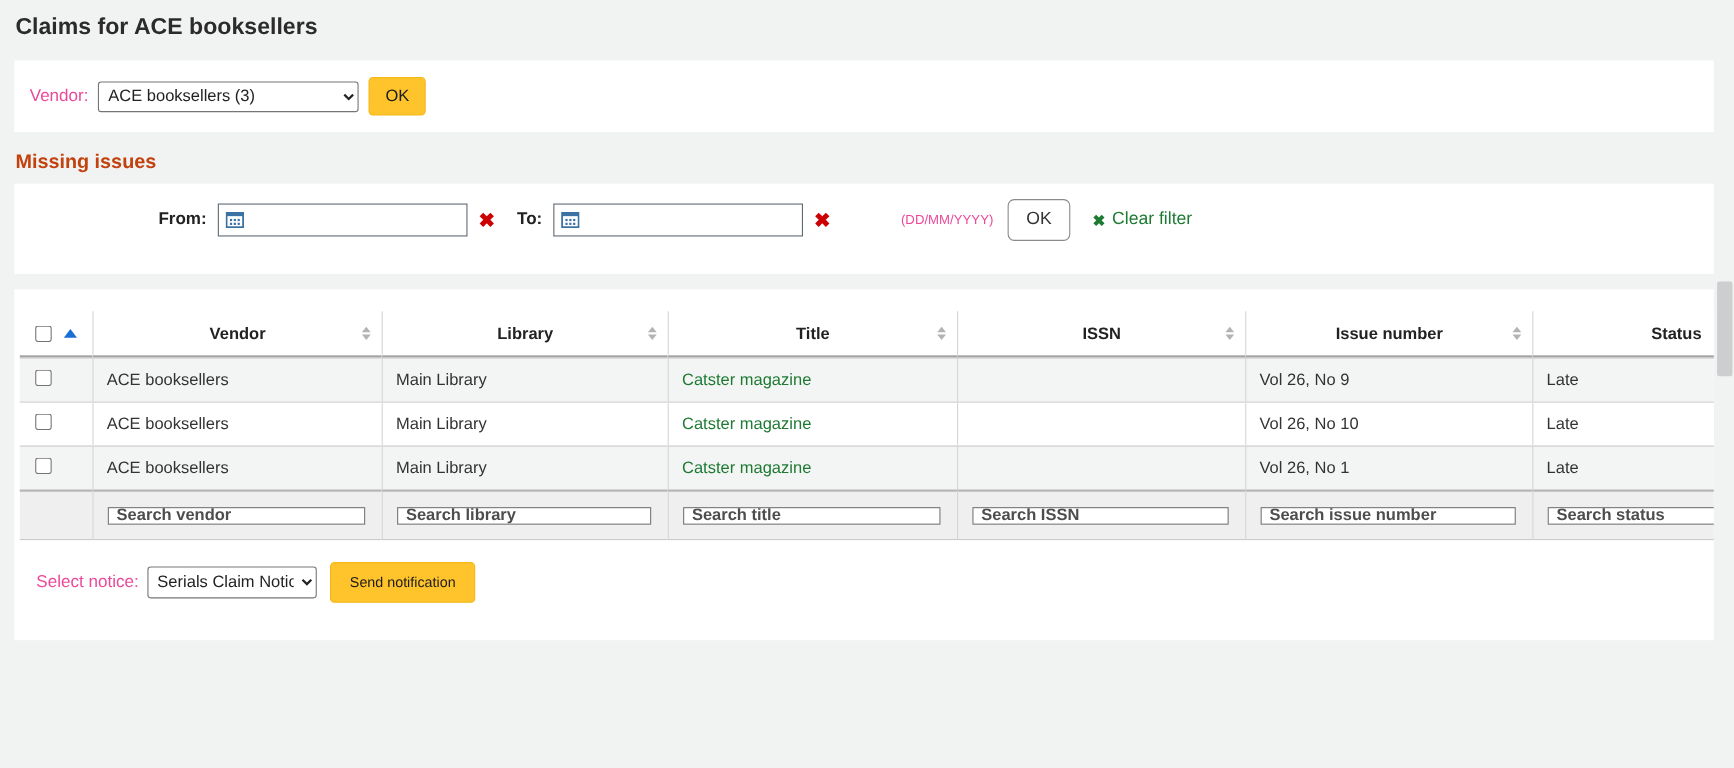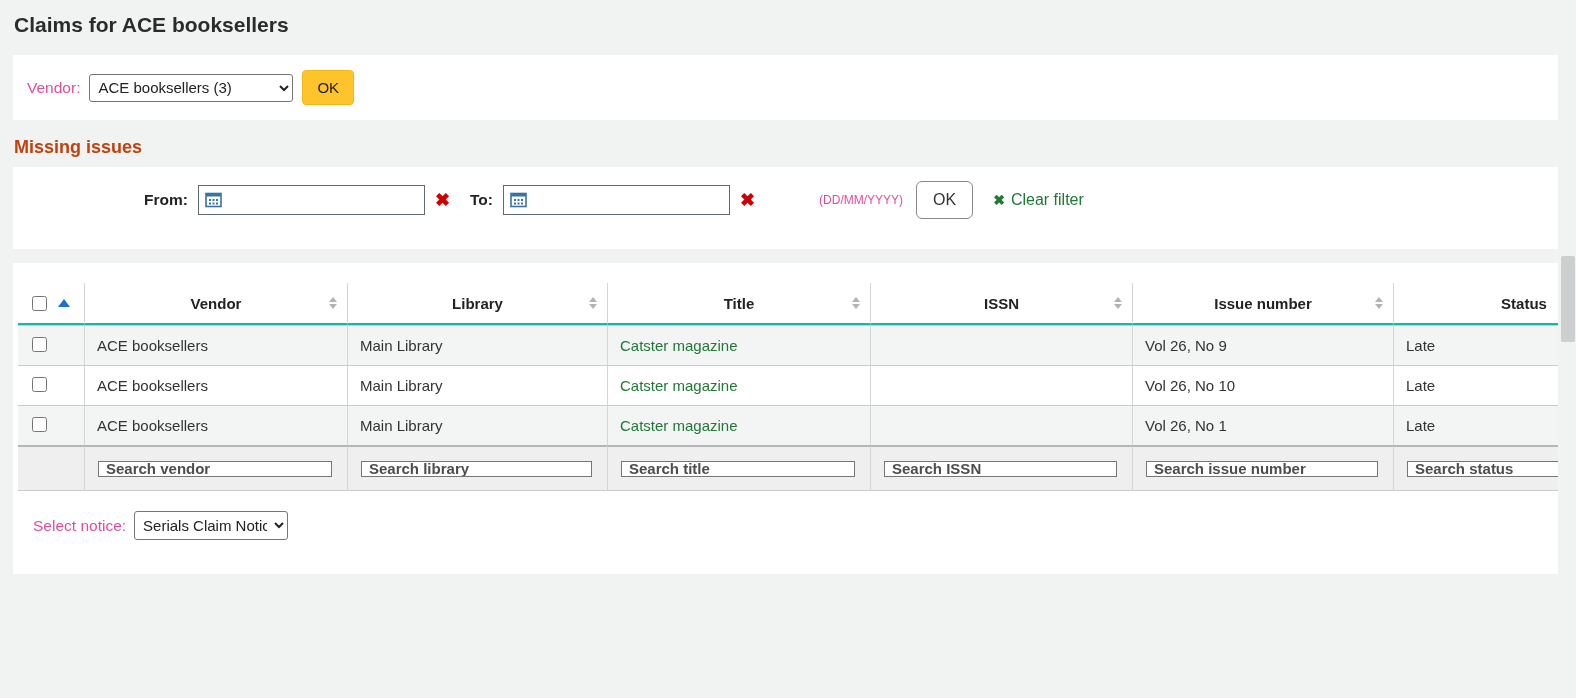--- a/index.html
+++ b/index.html
@@ -31,21 +31,21 @@
   .inline-label { color: #ec4899; font-size: 15.5px; }
   select {
     font-size: 15px;
     color: #222;
     background: #fff;
     border: 1px solid #767676;
     border-radius: 3px;
     height: 28px;
     padding: 0 4px;
   }
-  .vendor-select { width: 204px; }
+  .vendor-select { width: 237px; }
   .btn-yellow {
     background: #FFC32B;
     border: 1px solid #f3b716;
     border-radius: 4px;
     color: #1d1d1d;
     font-size: 15px;
     padding: 8px 14px;
     cursor: pointer;
     font-family: "Liberation Sans", sans-serif;
   }
@@ -127,21 +127,21 @@
     border-spacing: 0;
     table-layout: fixed;
     width: 1636px;
   }
   table.claims th {
     font-size: 15px;
     font-weight: bold;
     color: #222;
     text-align: center;
     height: 42px;
-    border-bottom: 2px solid #14b8a6;
+    border-bottom: 2px solid #a3a3a3;
     position: relative;
     background: #fff;
   }
   table.claims th + th { border-left: 1px solid #d5d5d5; }
   table.claims td {
     font-size: 15px;
     color: #333;
     height: 40px;
     padding: 0 12px;
     border-top: 1px solid #cbcbcb;
@@ -374,18 +374,19 @@
       </tr>
     </tfoot>
   </table>
 
 
   <div class="notice-row">
     <span class="inline-label">Select notice:</span>
     <select class="notice-select">
       <option>Serials Claim Notice</option>
     </select>
+    <button class="btn-yellow btn-send">Send notification</button>
   </div>
 </div>
 
 <div class="scrollbar-track">
   <div class="scrollbar-thumb"></div>
 </div>
 
 </body></html>

